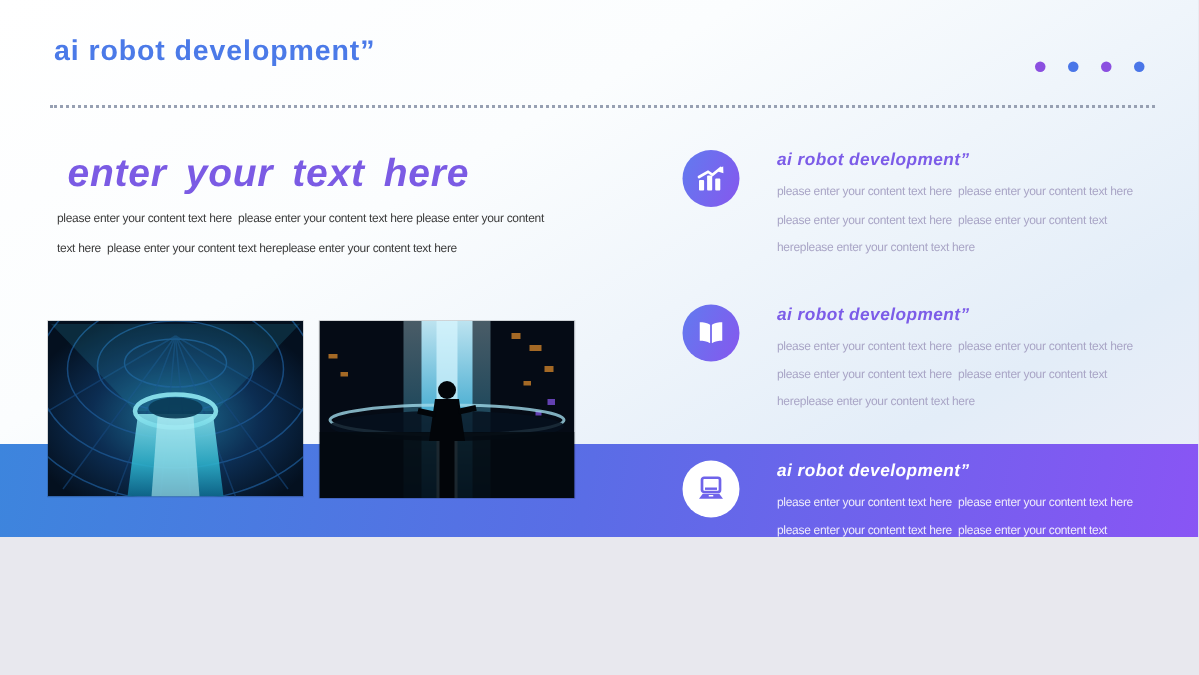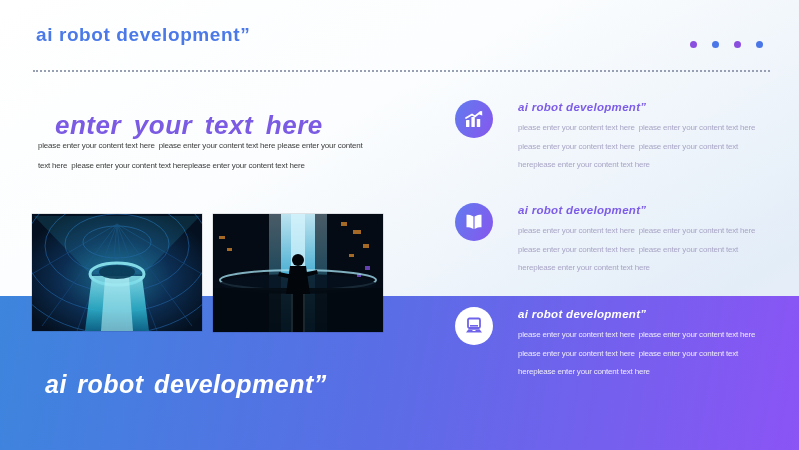--- a/index.html
+++ b/index.html
@@ -1,35 +1,35 @@
 <!DOCTYPE html>
 <html><head>
 <meta charset="utf-8">
 <style>
   html,body{margin:0;padding:0;background:#e8e8ee;font-family:"Liberation Sans",sans-serif;}
   .slide{
-    position:relative;width:799px;height:450px;overflow:hidden;
+    position:relative;width:799px;height:358px;overflow:hidden;
     background:linear-gradient(150deg,#ffffff 0%,#fbfdfe 35%,#e3edf8 78%,#eceef8 100%);
   }
   .band{
     position:absolute;left:0;top:296px;width:799px;height:154px;
     background:linear-gradient(100deg,#3d85dd 0%,#5a6de6 48%,#8b54f5 100%);
   }
   .top-title{
     position:absolute;left:36px;top:24px;margin:0;
     font-size:19px;font-weight:bold;letter-spacing:.6px;color:#4b7ae8;
   }
   .dots{position:absolute;left:690px;top:41px;display:flex;gap:15px;}
   .dots span{width:7px;height:7px;border-radius:50%;display:block;}
   .divider{
     position:absolute;left:33px;top:70px;width:737px;height:0;
     border-top:2px dotted #97a0b2;
   }
   .left-heading{
-    position:absolute;left:37px;top:92px;margin:18px;
+    position:absolute;left:37px;top:92px;margin:8px;
     font-size:26px;font-style:italic;font-weight:bold;color:#7b5be4;
     word-spacing:5px;letter-spacing:.5px;
   }
   .left-paragraph{
     position:absolute;left:38px;top:136px;width:332px;margin:0;
     font-size:8px;line-height:20px;color:#3c3c3c;letter-spacing:-.2px;
     white-space:pre-wrap;
   }
   .photos{position:absolute;left:32px;top:214px;display:flex;gap:11px;}
   .photo{display:block;box-shadow:0 0 0 0.5px rgba(0,0,0,.2);}

